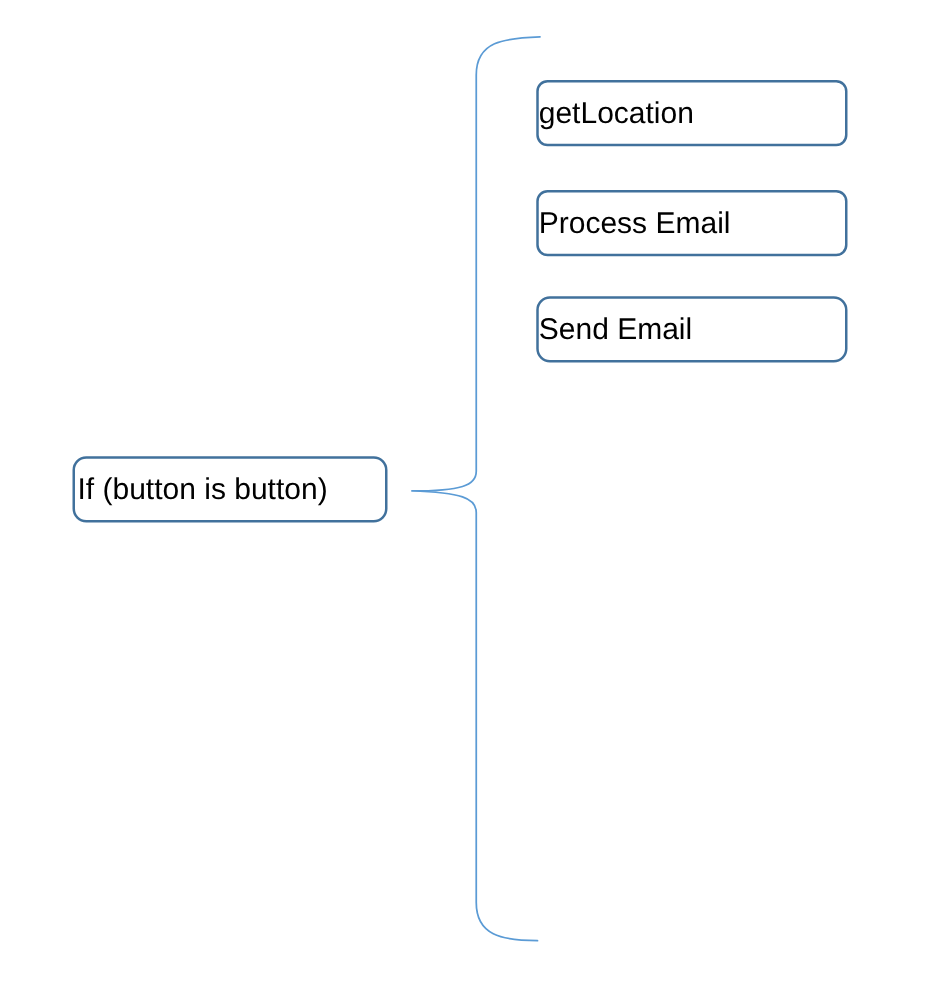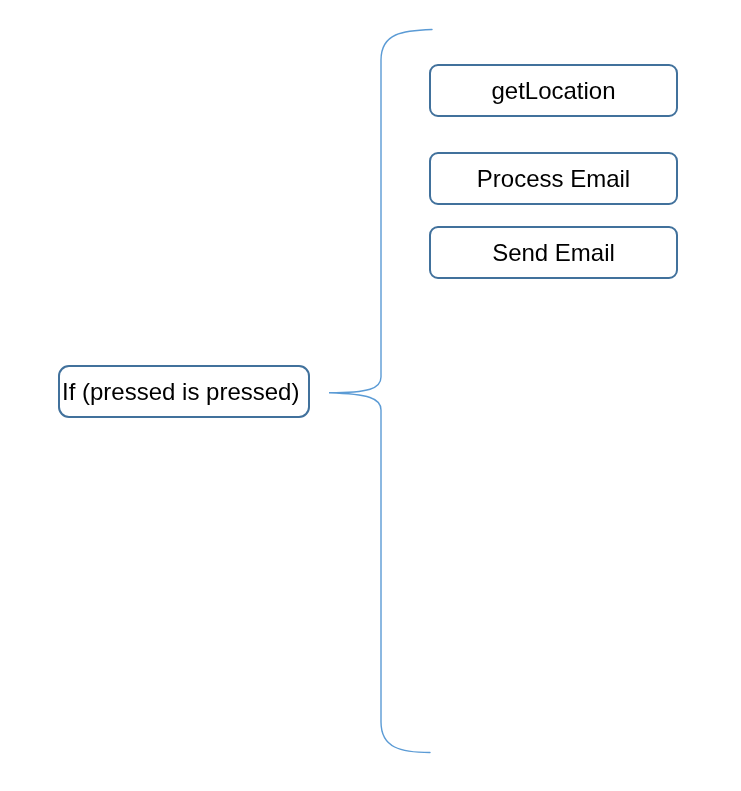--- a/index.html
+++ b/index.html
@@ -39,25 +39,25 @@
     align-items: center;
     font-size: 24px;
     line-height: 1;
     white-space: nowrap;
   }
   .action {
     left: 429px;
     width: 249px;
     height: 53px;
     border-radius: 9px;
-    justify-content: center;
+    justify-content: flex-start;
   }
   .action-1 { top: 64px; }
   .action-2 { top: 152px; }
-  .action-3 { top: 226px; }
+  .action-3 { top: 237px; border-radius: 11px; }
   .condition {
     left: 58px;
     top: 365px;
     width: 252px;
     height: 53px;
     border-radius: 11px;
     justify-content: flex-start;
     padding-left: 2px;
   }
 </style>
@@ -71,21 +71,21 @@
       M 432 29.5
       C 403 30.5, 381 33, 381 60
       L 381 377
       C 381 388.5, 369 392.8, 329 392.8
       C 369 394, 381 398.5, 381 410
       L 381 722
       C 381 748, 401 752.5, 430 752.5"></path>
   </svg>
 
   <div class="box condition">
-    <span>If (pressed is pressed)</span>
+    <span>If (button is button)</span>
   </div>
 
   <div class="box action action-1">
     <span>getLocation</span>
   </div>
 
   <div class="box action action-2">
     <span>Process Email</span>
   </div>
 

